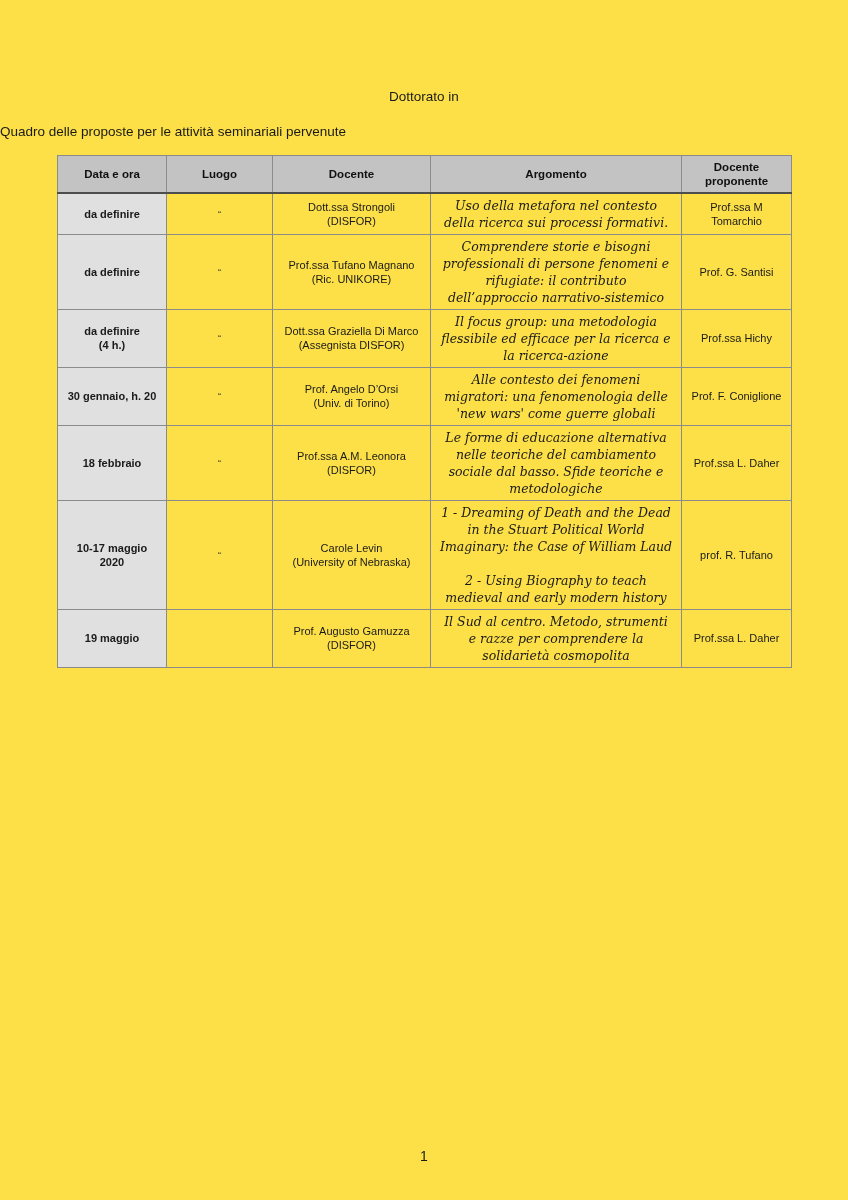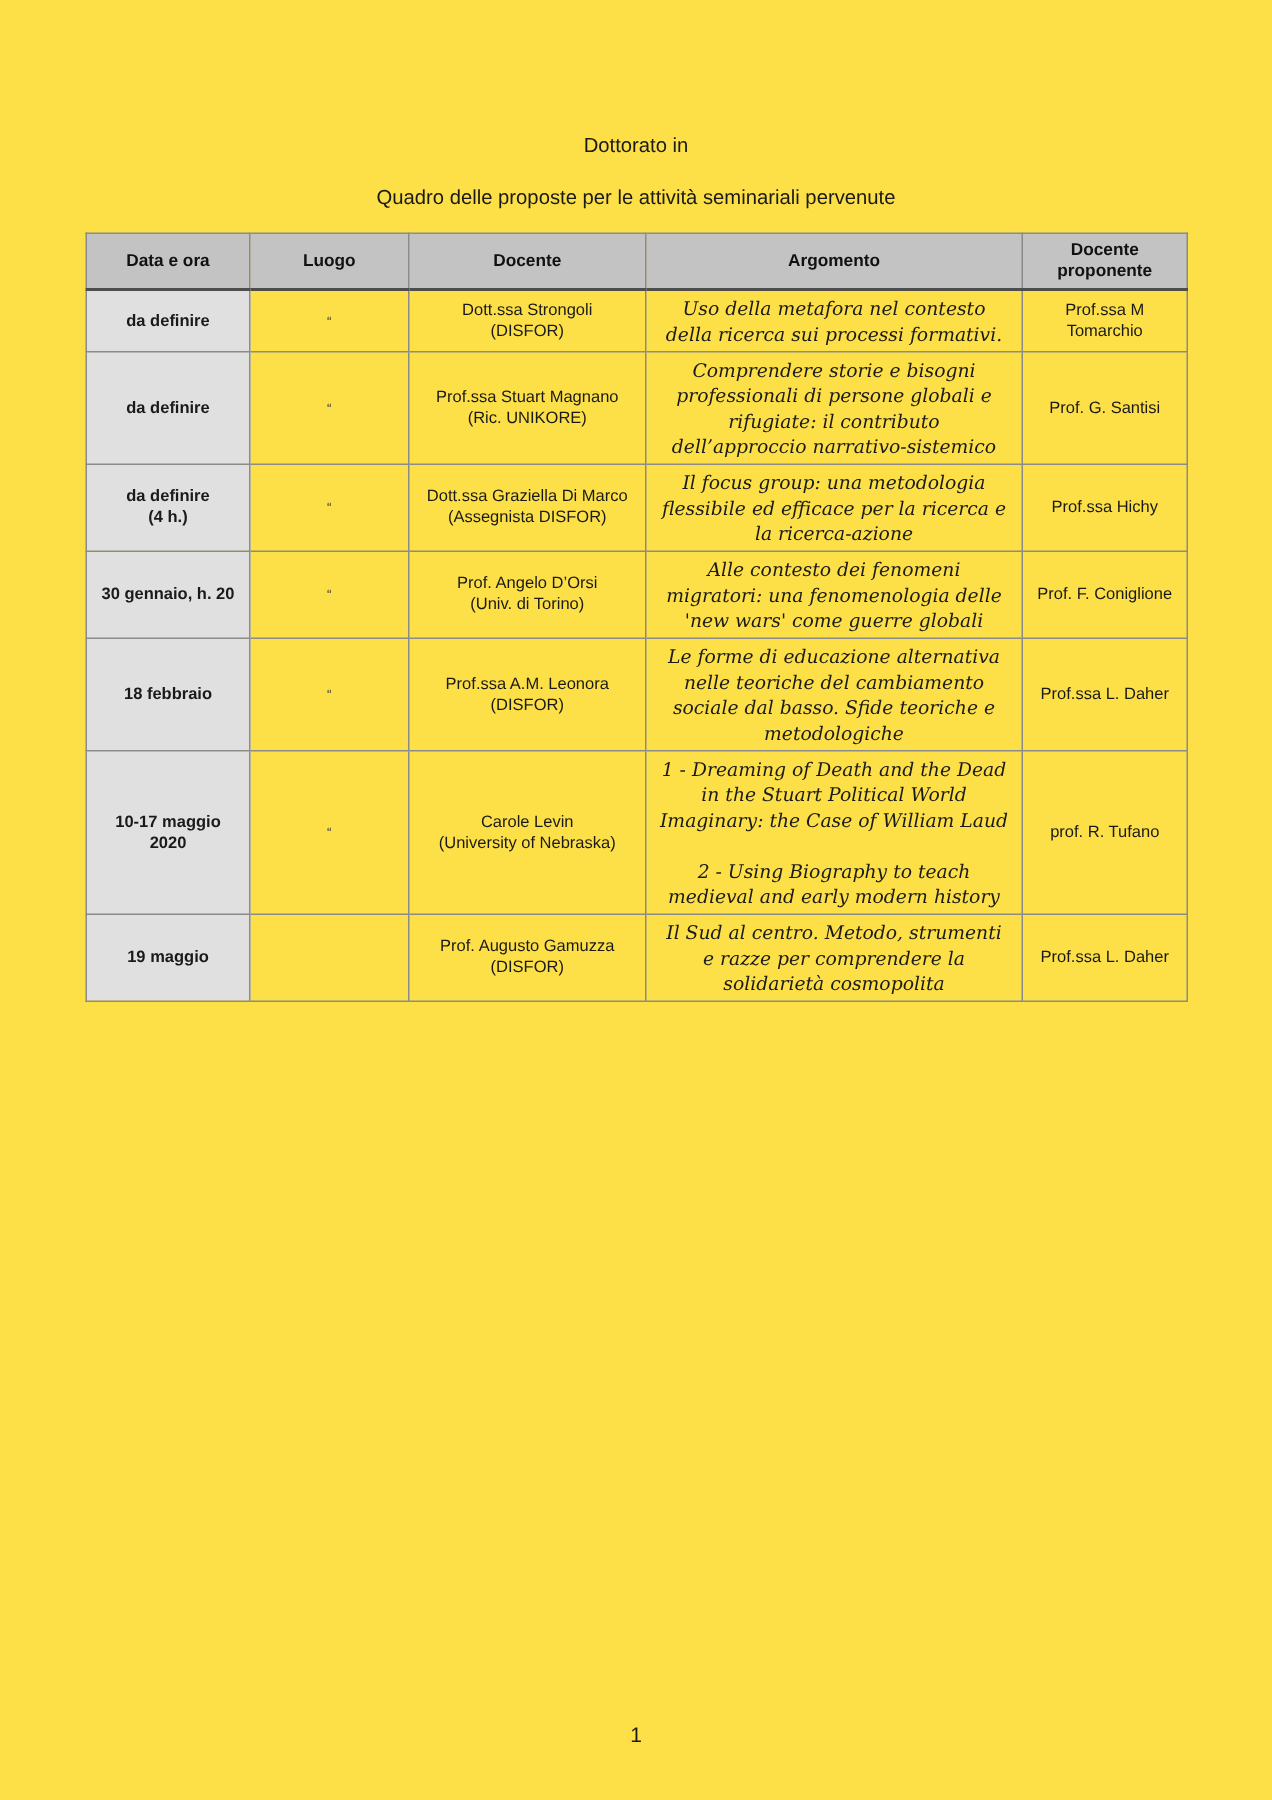--- a/index.html
+++ b/index.html
@@ -15,21 +15,21 @@
   .titles {
     padding-top: 88px;
     text-align: center;
     font-size: 13.5px;
     line-height: 18px;
     color: #1a1a1a;
   }
   .title-line2 { letter-spacing: 0.1px; }
   .subtitle {
     margin-top: 17px;
-    text-align: center;
+    text-align: left;
     font-size: 13.5px;
   }
   table.seminars {
     border-collapse: collapse;
     table-layout: fixed;
     margin: 14px 0 0 57px;
     width: 734px;
   }
   .seminars col.c1 { width: 109px; }
   .seminars col.c2 { width: 106px; }
@@ -121,23 +121,23 @@
         <td class="c-luogo">“</td>
         <td class="c-doc">Dott.ssa Strongoli
 (DISFOR)</td>
         <td class="c-arg">Uso della metafora nel contesto della ricerca sui processi formativi.</td>
         <td class="c-prop">Prof.ssa M
 Tomarchio</td>
       </tr>
       <tr class="rh1">
         <td class="c-data">da definire</td>
         <td class="c-luogo">“</td>
-        <td class="c-doc">Prof.ssa Stuart Magnano
+        <td class="c-doc">Prof.ssa Tufano Magnano
 (Ric. UNIKORE)</td>
-        <td class="c-arg">Comprendere storie e bisogni professionali di persone globali e rifugiate: il contributo dell’approccio narrativo-sistemico</td>
+        <td class="c-arg">Comprendere storie e bisogni professionali di persone fenomeni e rifugiate: il contributo dell’approccio narrativo-sistemico</td>
         <td class="c-prop">Prof. G. Santisi</td>
       </tr>
       <tr class="rh2">
         <td class="c-data">da definire
 (4 h.)</td>
         <td class="c-luogo">“</td>
         <td class="c-doc">Dott.ssa Graziella Di Marco
 (Assegnista DISFOR)</td>
         <td class="c-arg">Il focus group: una metodologia flessibile ed efficace per la ricerca e la ricerca-azione</td>
         <td class="c-prop">Prof.ssa Hichy</td>

